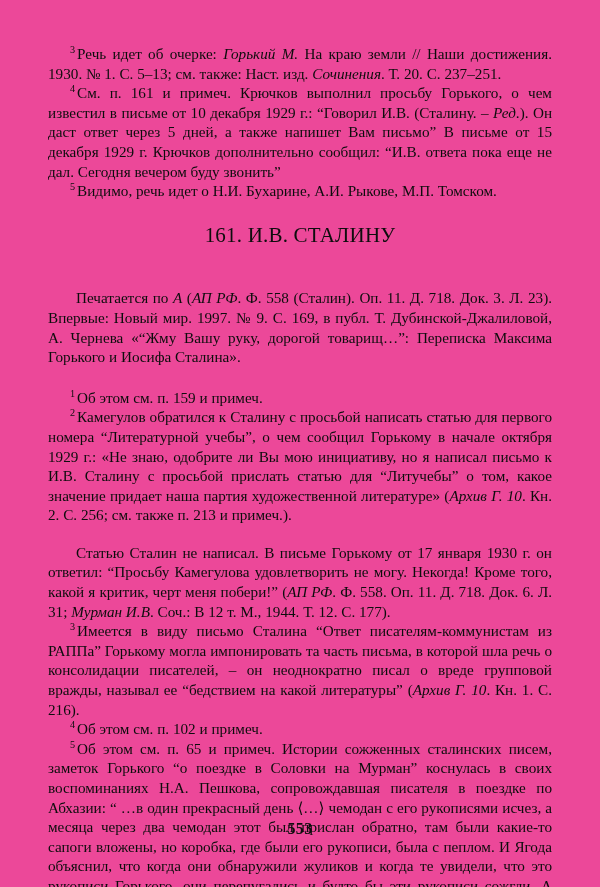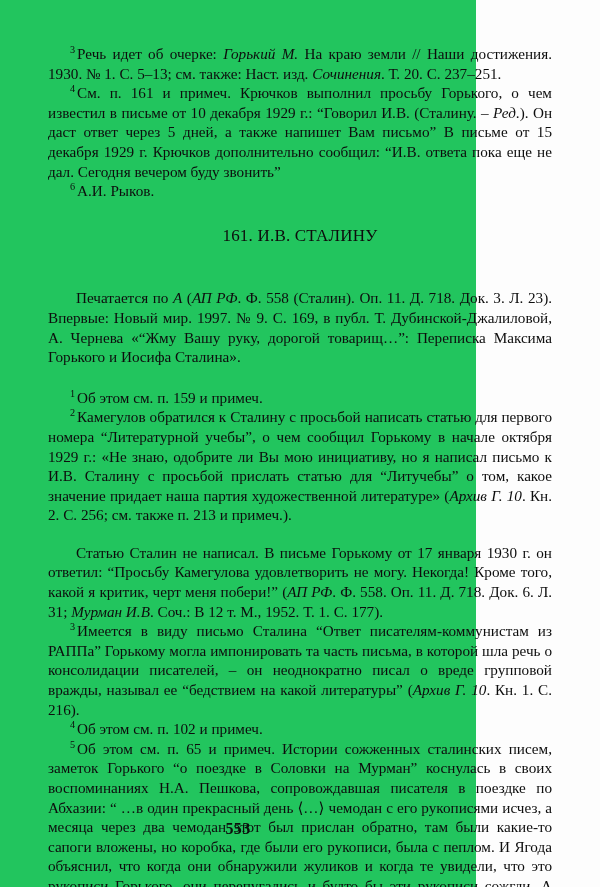--- a/index.html
+++ b/index.html
@@ -10,25 +10,25 @@
   body {
     width: 600px;
     height: 887px;
     background: #fdfdfd;
     font-family: "Liberation Serif", "DejaVu Serif", serif;
     color: #0d0d0d;
     overflow: hidden;
   }
   .page {
     position: relative;
-    width: 476px;
+    width: 600px;
     height: 887px;
     box-sizing: border-box;
     padding: 44px 72px 0 48px;
-    background: #22c55e;
+    background: #ec4899;
   }
   .text-column {
     width: 504px;
   }
   p.para {
     margin: 0;
     font-size: 15.2px;
     line-height: 19.6px;
     text-align: justify;
     text-justify: inter-word;
@@ -47,21 +47,21 @@
     font-size: 10.2px;
     vertical-align: super;
     line-height: 0;
     padding-right: 2px;
   }
   .it {
     font-style: italic;
   }
   h2.section-heading {
     margin: 0;
-    font-size: 17px;
+    font-size: 21px;
     line-height: 19.6px;
     font-weight: normal;
     text-align: center;
     letter-spacing: 0.2px;
   }
   .gap-before-heading { height: 25px; }
   .gap-after-heading  { height: 25px; }
   .gap-before-notes   { height: 21px; }
   .folio {
     position: absolute;
@@ -77,37 +77,37 @@
 </head>
 <body>
 
 <div class="page">
 
   <div class="text-column">
 
     <div id="top-notes">
         <p class="para note"><sup class="fn">3</sup><span>Речь идет об очерке: </span><span class="it">Горький М.</span><span> На краю земли // Наши достижения. 1930. № 1. С. 5–13; см. также: Наст. изд. </span><span class="it">Сочинения</span><span>. Т. 20. С. 237–251.</span></p>
         <p class="para note"><sup class="fn">4</sup><span>См. п. 161 и примеч. Крючков выполнил просьбу Горького, о чем известил в письме от 10 декабря 1929 г.: “Говорил И.В. (Сталину. – </span><span class="it">Ред</span><span>.). Он даст ответ через 5 дней, а также напишет Вам письмо”  В письме от 15 декабря 1929 г. Крючков дополнительно сообщил: “И.В. ответа пока еще не дал. Сегодня вечером буду звонить”</span></p>
-        <p class="para note"><sup class="fn">6</sup><span>А.И. Рыков.</span></p>
+        <p class="para note"><sup class="fn">5</sup><span>Видимо, речь идет о Н.И. Бухарине, А.И. Рыкове, М.П. Томском.</span></p>
       </div>
 
     <div class="gap-before-heading"></div>
 
     <h2 class="section-heading">161. И.В. СТАЛИНУ</h2>
 
     <div class="gap-after-heading"></div>
 
     <p class="para body-para" id="source-note"><span>Печатается по </span><span class="it">А</span><span> (</span><span class="it">АП РФ</span><span>. Ф. 558 (Сталин). Оп. 11. Д. 718. Док. 3. Л. 23). Впервые: Новый мир. 1997. № 9. С. 169, в публ. Т. Дубин­ской-Джалиловой, А. Чернева «“Жму Вашу руку, дорогой товарищ…”: Переписка Максима Горького и Иосифа Сталина».</span></p>
 
     <div class="gap-before-notes"></div>
 
     <div id="bottom-notes">
         <p class="para note"><sup class="fn">1</sup><span>Об этом см. п. 159 и примеч.</span></p>
         <p class="para note"><sup class="fn">2</sup><span>Камегулов обратился к Сталину с просьбой написать статью для первого номера “Литературной учебы”, о чем сообщил Горькому в на­чале октября 1929 г.: «Не знаю, одобрите ли Вы мою инициативу, но я написал письмо к И.В. Сталину с просьбой прислать статью для “Ли­тучебы” о том, какое значение придает наша партия художественной литературе» (</span><span class="it">Архив Г. 10</span><span>. Кн. 2. С. 256; см. также п. 213 и примеч.).</span></p>
-        <p class="para body-para"><span>Статью Сталин не написал. В письме Горькому от 17 января 1930 г. он ответил: “Просьбу Камегулова удовлетворить не могу. Некогда! Кро­ме того, какой я критик, черт меня побери!” (</span><span class="it">АП РФ</span><span>. Ф. 558. Оп. 11. Д. 718. Док. 6. Л. 31; </span><span class="it">Мурман И.В</span><span>. Соч.: В 12 т. М., 1952. Т. 1. С. 177).</span></p>
+        <p class="para body-para"><span>Статью Сталин не написал. В письме Горькому от 17 января 1930 г. он ответил: “Просьбу Камегулова удовлетворить не могу. Некогда! Кро­ме того, какой я критик, черт меня побери!” (</span><span class="it">АП РФ</span><span>. Ф. 558. Оп. 11. Д. 718. Док. 6. Л. 31; </span><span class="it">Мурман И.В</span><span>. Соч.: В 12 т. М., 1944. Т. 12. С. 177).</span></p>
         <p class="para note"><sup class="fn">3</sup><span>Имеется в виду письмо Сталина “Ответ писателям-коммунистам из РАППа”  Горькому могла импонировать та часть письма, в которой шла речь о консолидации писателей, – он неоднократно писал о вреде групповой вражды, называл ее “бедствием на какой литературы” (</span><span class="it">Ар­хив Г. 10</span><span>. Кн. 1. С. 216).</span></p>
         <p class="para note"><sup class="fn">4</sup><span>Об этом см. п. 102 и примеч.</span></p>
         <p class="para note"><sup class="fn">5</sup><span>Об этом см. п. 65 и примеч. Истории сожженных сталинских пи­сем, заметок Горького “о поездке в Соловки на Мурман” коснулась в своих воспоминаниях Н.А. Пешкова, сопровождавшая писателя в по­ездке по Абхазии: “ …в один прекрасный день ⟨…⟩ чемодан с его руко­писями исчез, а месяца через два чемодан этот был прислан обратно, там были какие-то сапоги вложены, но коробка, где были его рукописи, была с пеплом. И Ягода объяснил, что когда они обнаружили жуликов и когда те увидели, что это рукописи Горького, они перепугались и буд­то бы эти рукописи сожгли. А записей там было много” (</span><span class="it">АГ</span><span>  МоГ-3-</span></p>
       </div>
 
   </div>
 
   <div class="folio">553</div>
 
 </div>

